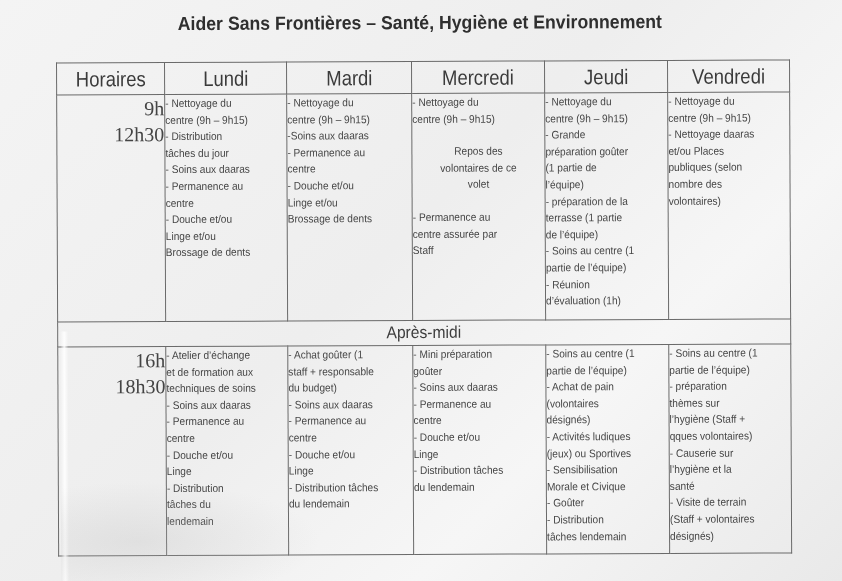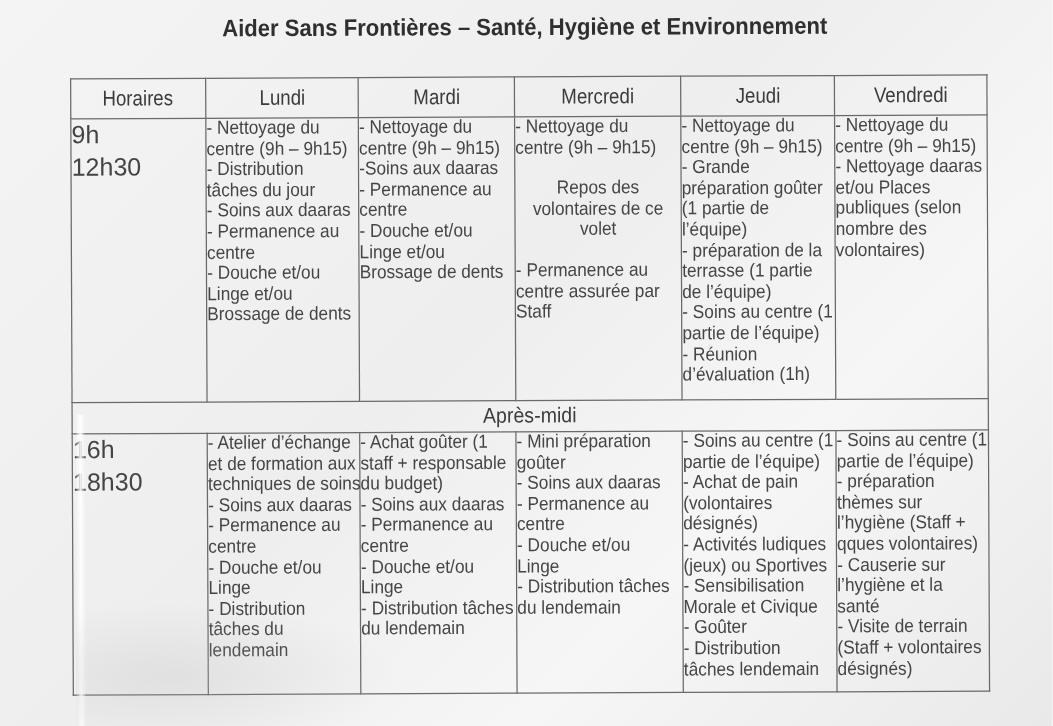--- a/index.html
+++ b/index.html
@@ -29,34 +29,34 @@
       border-collapse: collapse;
       table-layout: fixed;
     }
     table.schedule td, table.schedule th {
       border: 1px solid #6a6a6a;
       vertical-align: top;
       padding: 0;
     }
     th.head {
       font-family: "Liberation Sans", sans-serif;
-      font-weight: normal; font-size: 17px; color: #3b3b3b;
+      font-weight: normal; font-size: 21px; color: #3b3b3b;
       height: 31px; line-height: 31px; text-align: center;
       transform-origin: center;
     }
     th.head span { display: inline-block; transform: scaleX(0.88); }
     td.time {
-      text-align: left;
-      font-family: Liberation Sans, sans-serif;
+      text-align: right;
+      font-family: Liberation Serif, serif;
       font-size: 20px; color: #444; line-height: 26px;
       padding-top: 2px;
     }
     td.cell {
       font-family: "Liberation Sans", sans-serif;
-      font-size: 15px; line-height: 16.6px; color: #454545;
+      font-size: 11px; line-height: 16.6px; color: #454545;
       padding: 1px 4px 3px 5px;
     }
     td.cell .line { display: block; white-space: nowrap; transform: scaleX(0.92); transform-origin: left; }
     td.cell .line.center { text-align: center; transform-origin: center; }
     td.cell .gap { display: block; height: 16px; }
     td.band {
       text-align: center; font-family: "Liberation Sans", sans-serif;
       font-size: 17px; line-height: 24px; color: #3d3d3d;
     }
     td.band span { display: inline-block; transform: scaleX(0.92); }

